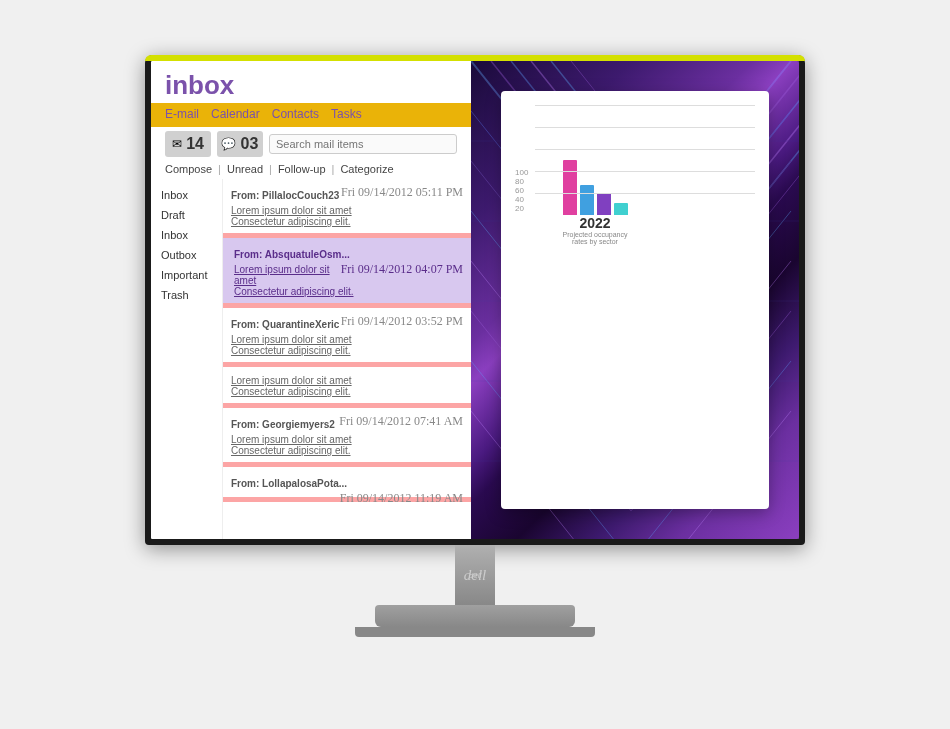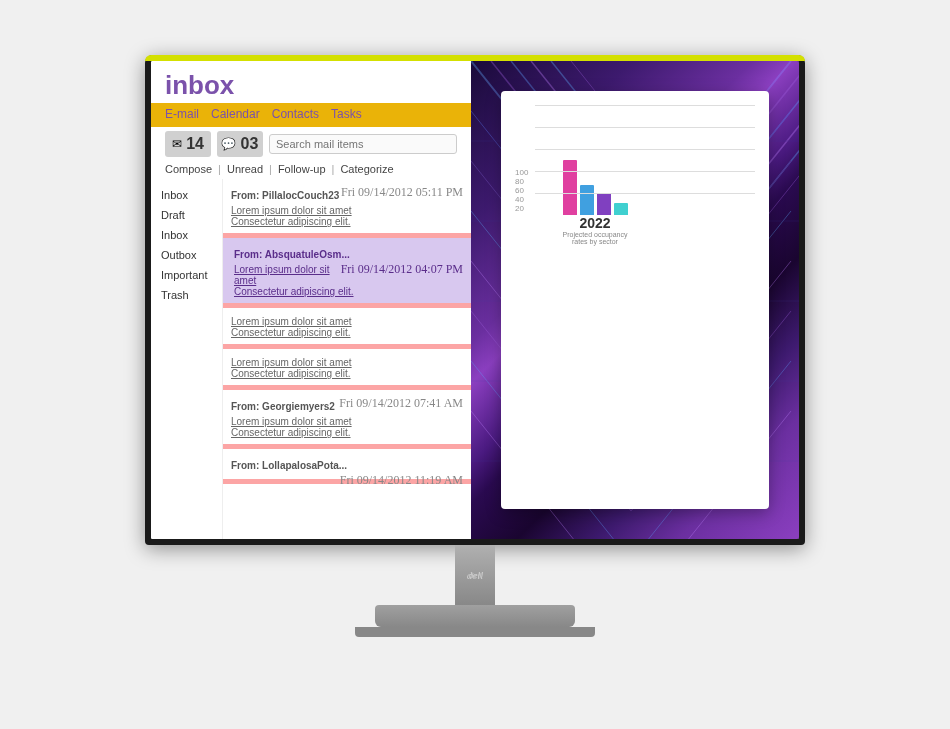--- a/index.html
+++ b/index.html
@@ -385,20 +385,24 @@
                 <span class="email-from">From: AbsquatuleOsm...</span>
                 <span class="email-date">Fri 09/14/2012 04:07 PM</span>
               </div>
               <div class="email-body">
                 <span>Lorem ipsum dolor sit amet</span><br>
                 <span>Consectetur adipiscing elit.</span>
               </div>
             </div>
 
             <div class="email-item">
+              <div>
+                <span class="email-from">From: QuarantineXeric</span>
+                <span class="email-date">Fri 09/14/2012 03:52 PM</span>
+              </div>
               <div class="email-body">
                 <span>Lorem ipsum dolor sit amet</span><br>
                 <span>Consectetur adipiscing elit.</span>
               </div>
             </div>
 
             <div class="email-item">
               <div class="email-body">
                 <span>Lorem ipsum dolor sit amet</span><br>
                 <span>Consectetur adipiscing elit.</span>
@@ -498,17 +502,17 @@
             </div>
           </div>
         </div>
 
       </div>
 
     </div>
   </div>
 
   <div class="monitor-neck">
-    <span style="position:absolute;top:50%;left:50%;transform:translate(-50%,-50%);font-size:11px;color:#ccc;font-style:italic;font-family:Liberation Serif, serif;">dell</span>
+    <span style="position:absolute;top:50%;left:50%;transform:translate(-50%,-50%);font-size:15px;color:#ccc;font-style:italic;font-family:Liberation Serif, serif;">dell</span>
   </div>
   <div class="monitor-base"></div>
   <div class="monitor-base-bottom"></div>
 </div>
 
 </body></html>

